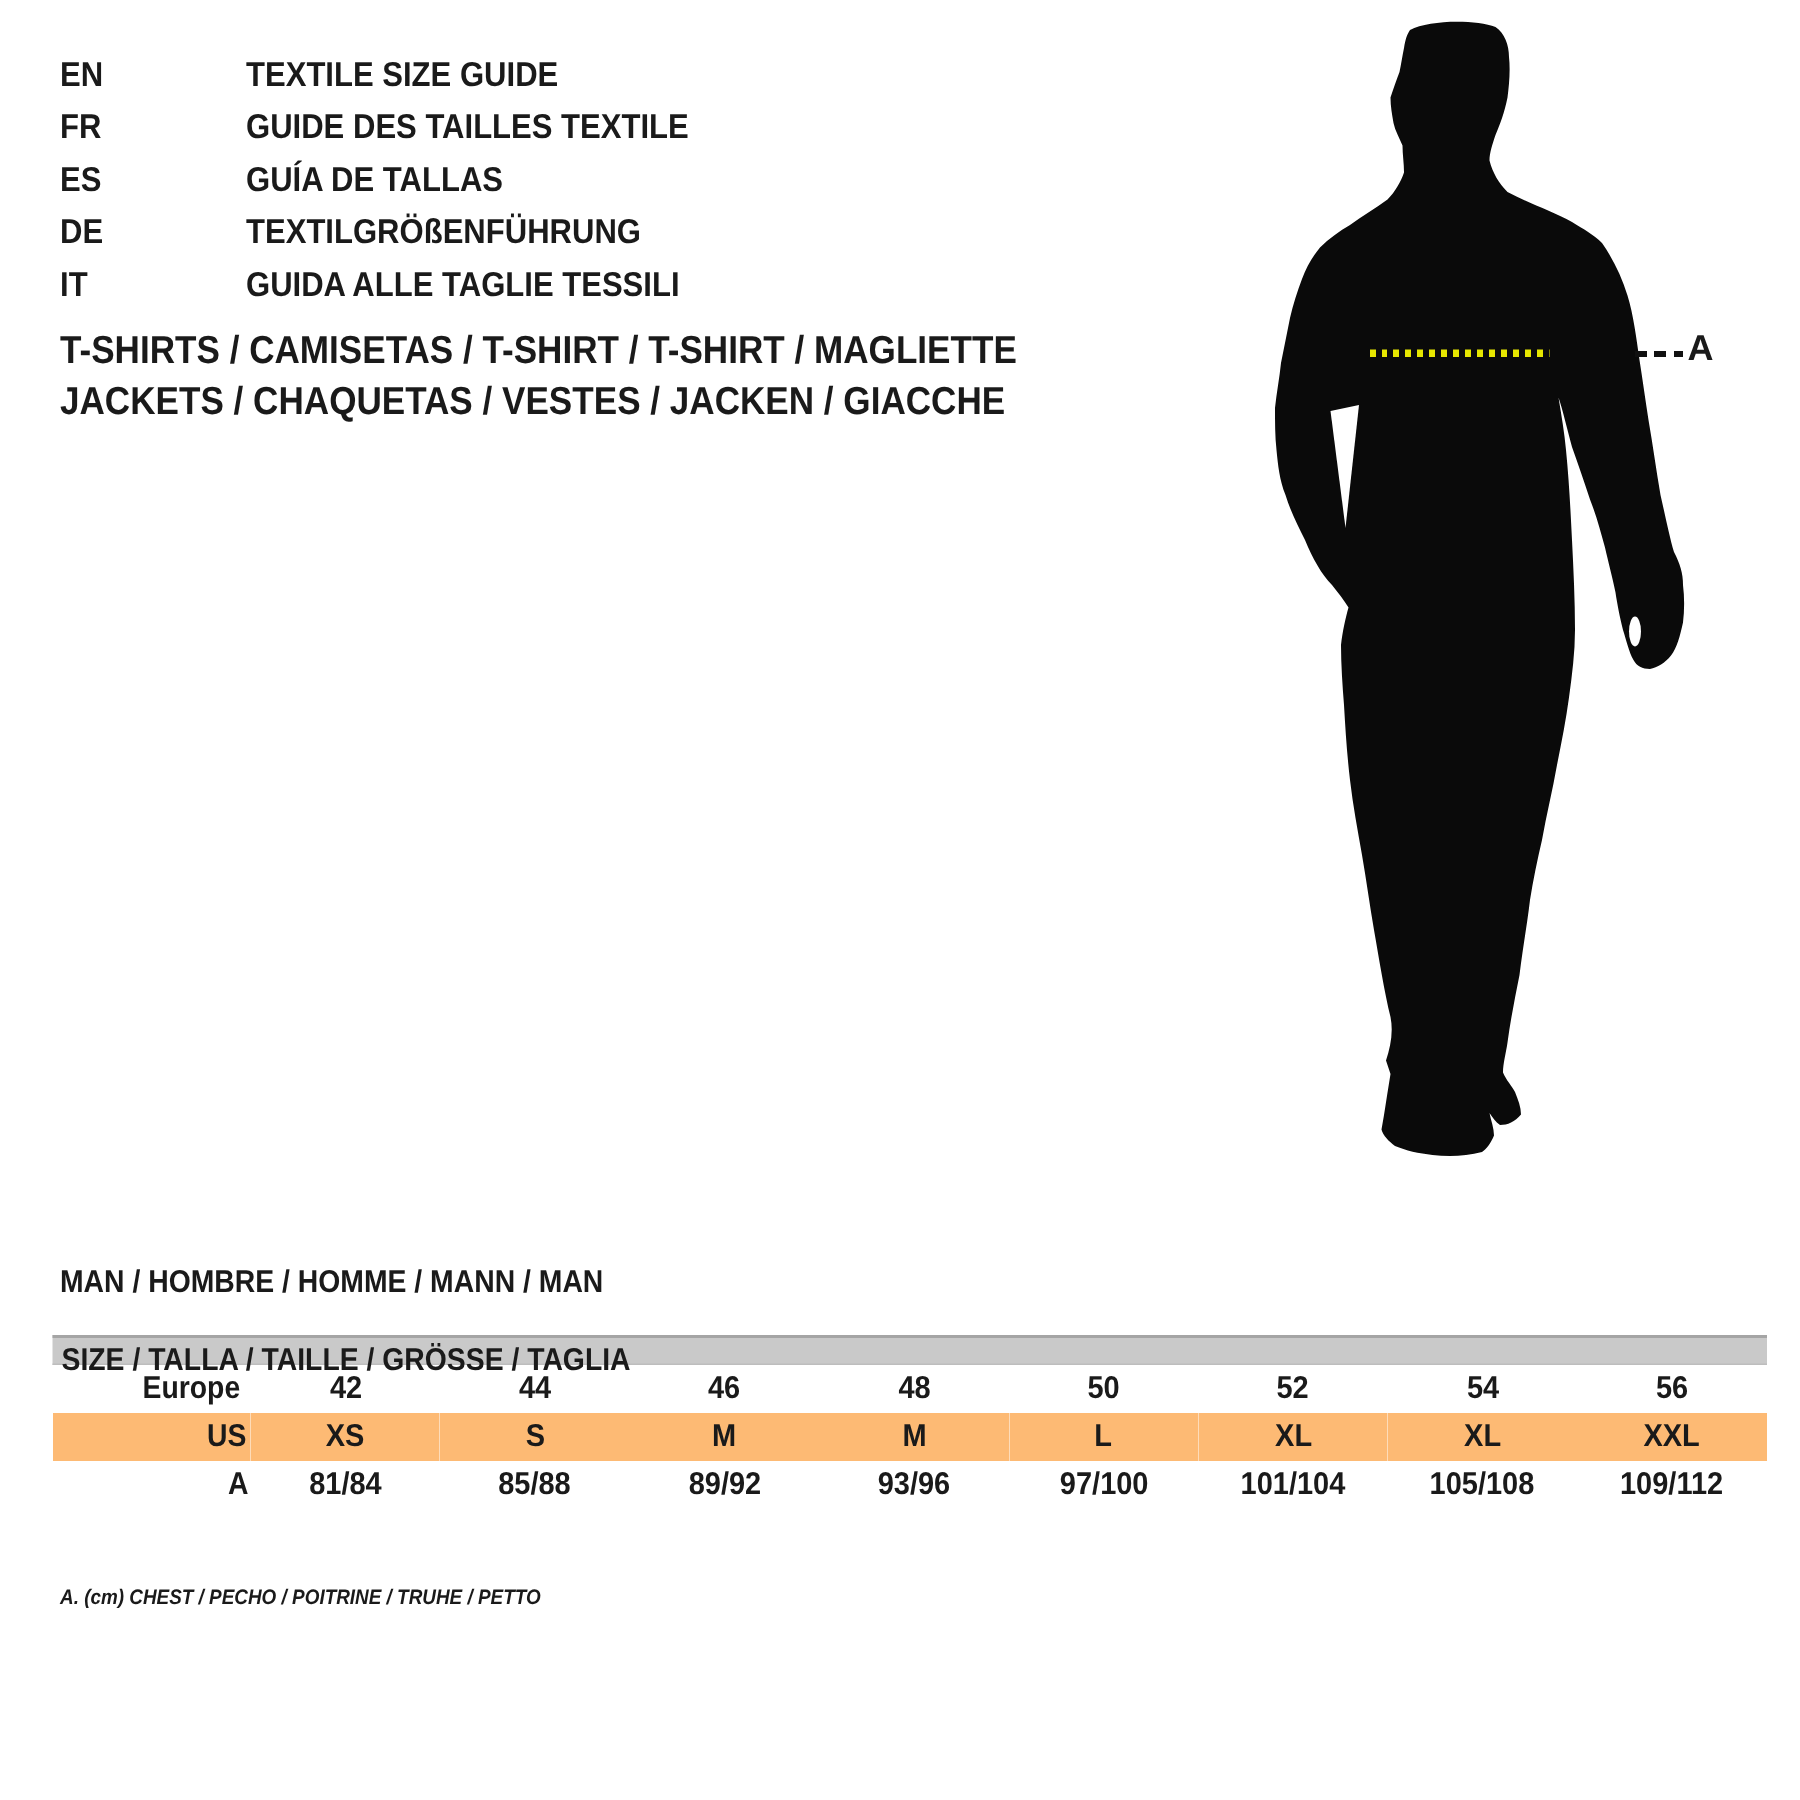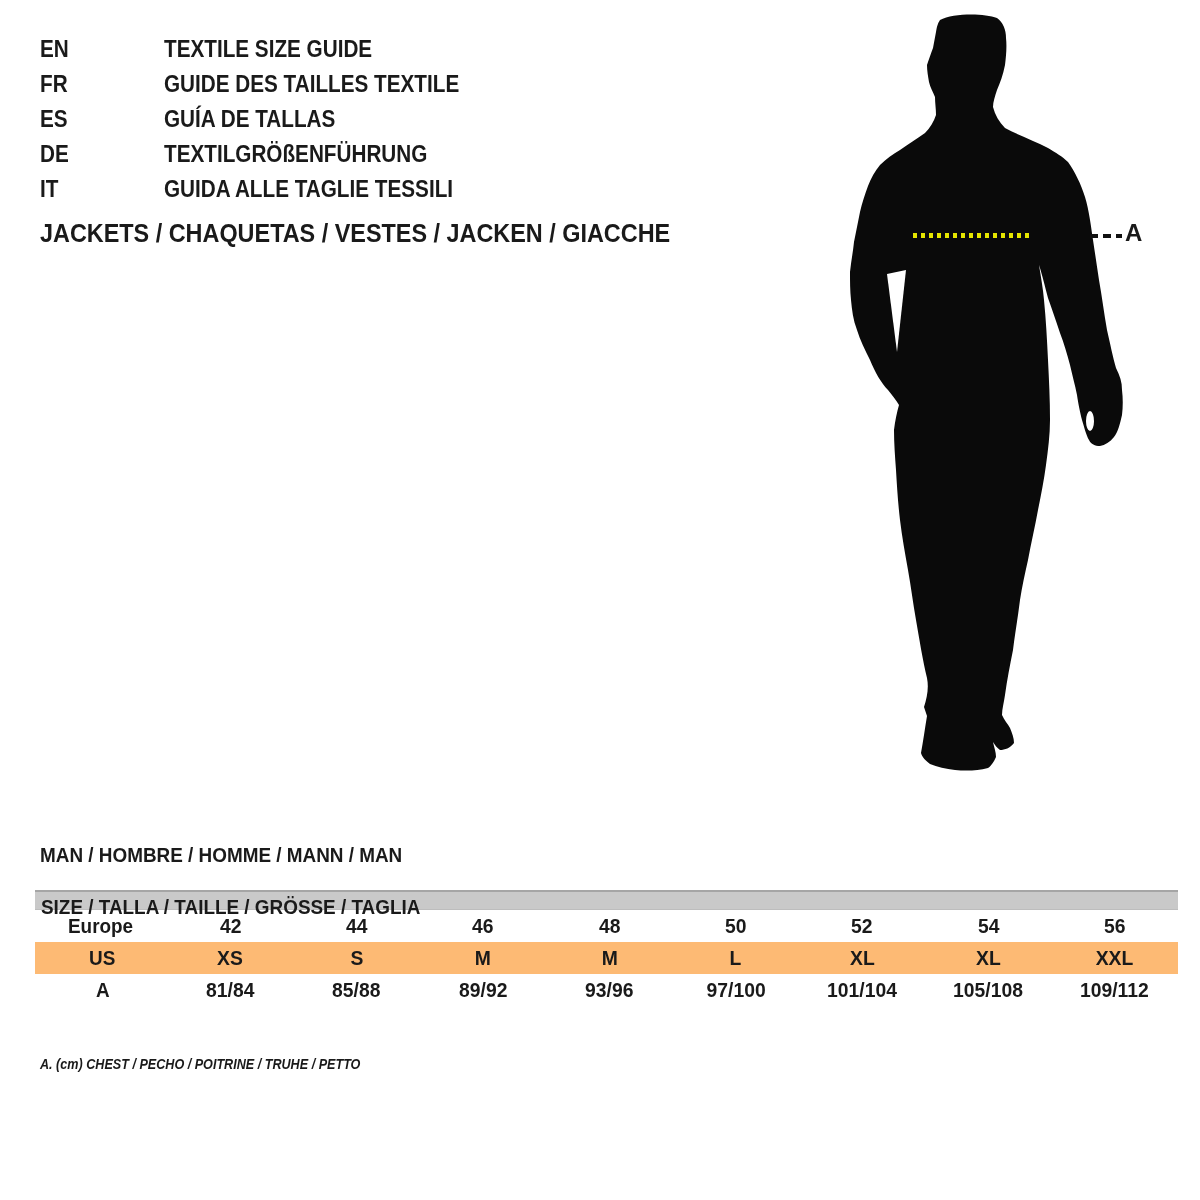--- a/index.html
+++ b/index.html
@@ -40,21 +40,21 @@
   .size-table-header{
     height:20px;line-height:30px;background:#c9c9c9;
     border-top:2px solid #a5a5a5;border-bottom:1px solid #bdbdbd;
     font-size:21px;font-weight:bold;padding-left:6px;box-sizing:border-box;
   }
   table.size-table{width:100%;border-collapse:collapse;table-layout:fixed;}
   table.size-table td{
     height:32px;padding:0;font-size:21px;font-weight:bold;text-align:center;
     vertical-align:middle;overflow:hidden;
   }
-  table.size-table td.rowlabel{text-align:center;padding-left:6px;}
+  table.size-table td.rowlabel{text-align:right;padding-left:6px;}
   tr.band td{background:#fdba74;}
   tr.plain td{background:#ffffff;}
 
   
   .footnote{position:absolute;left:40px;top:1056px;font-size:14px;font-weight:bold;font-style:italic;}
 </style>
 </head>
 <body>
 
 <div id="canvas">
@@ -76,20 +76,21 @@
       <span class="lang-code"><span class="cx">DE</span></span>
       <span><span class="cx">TEXTILGRÖßENFÜHRUNG</span></span>
     </div>
     <div class="lang-row">
       <span class="lang-code"><span class="cx">IT</span></span>
       <span><span class="cx">GUIDA ALLE TAGLIE TESSILI</span></span>
     </div>
   </div>
 
   <div class="cat-block">
+    <div class="cat-line"><span class="cx">T-SHIRTS / CAMISETAS / T-SHIRT / T-SHIRT / MAGLIETTE</span></div>
     <div class="cat-line"><span class="cx">JACKETS / CHAQUETAS / VESTES / JACKEN / GIACCHE</span></div>
   </div>
 
   <svg class="fig" viewBox="0 0 300 768" aria-hidden="true">
     <path fill="#0a0a0a" d="
       M97,8
       C110,1 141,1 154,6
       C160,10 163,18 163,26
       C164,35 163,45 162,53
       C160,63 157,71 154,78

